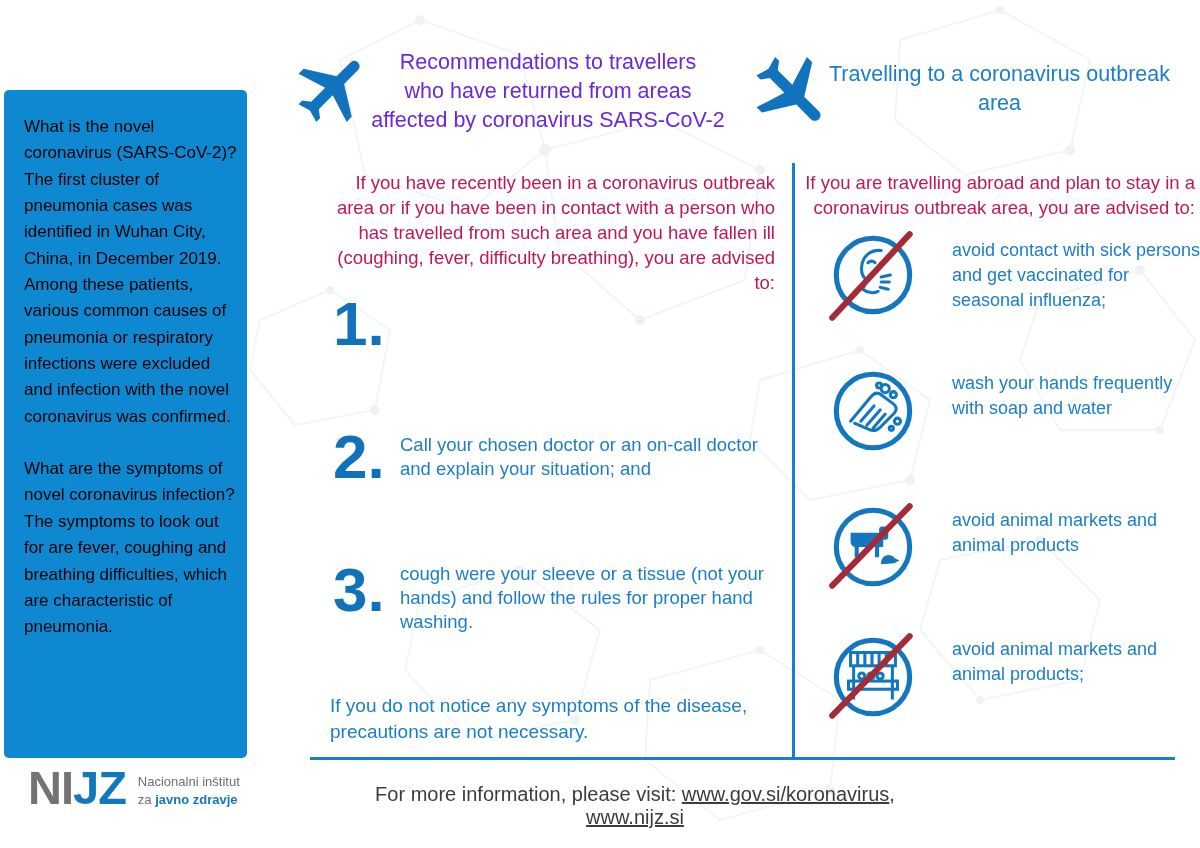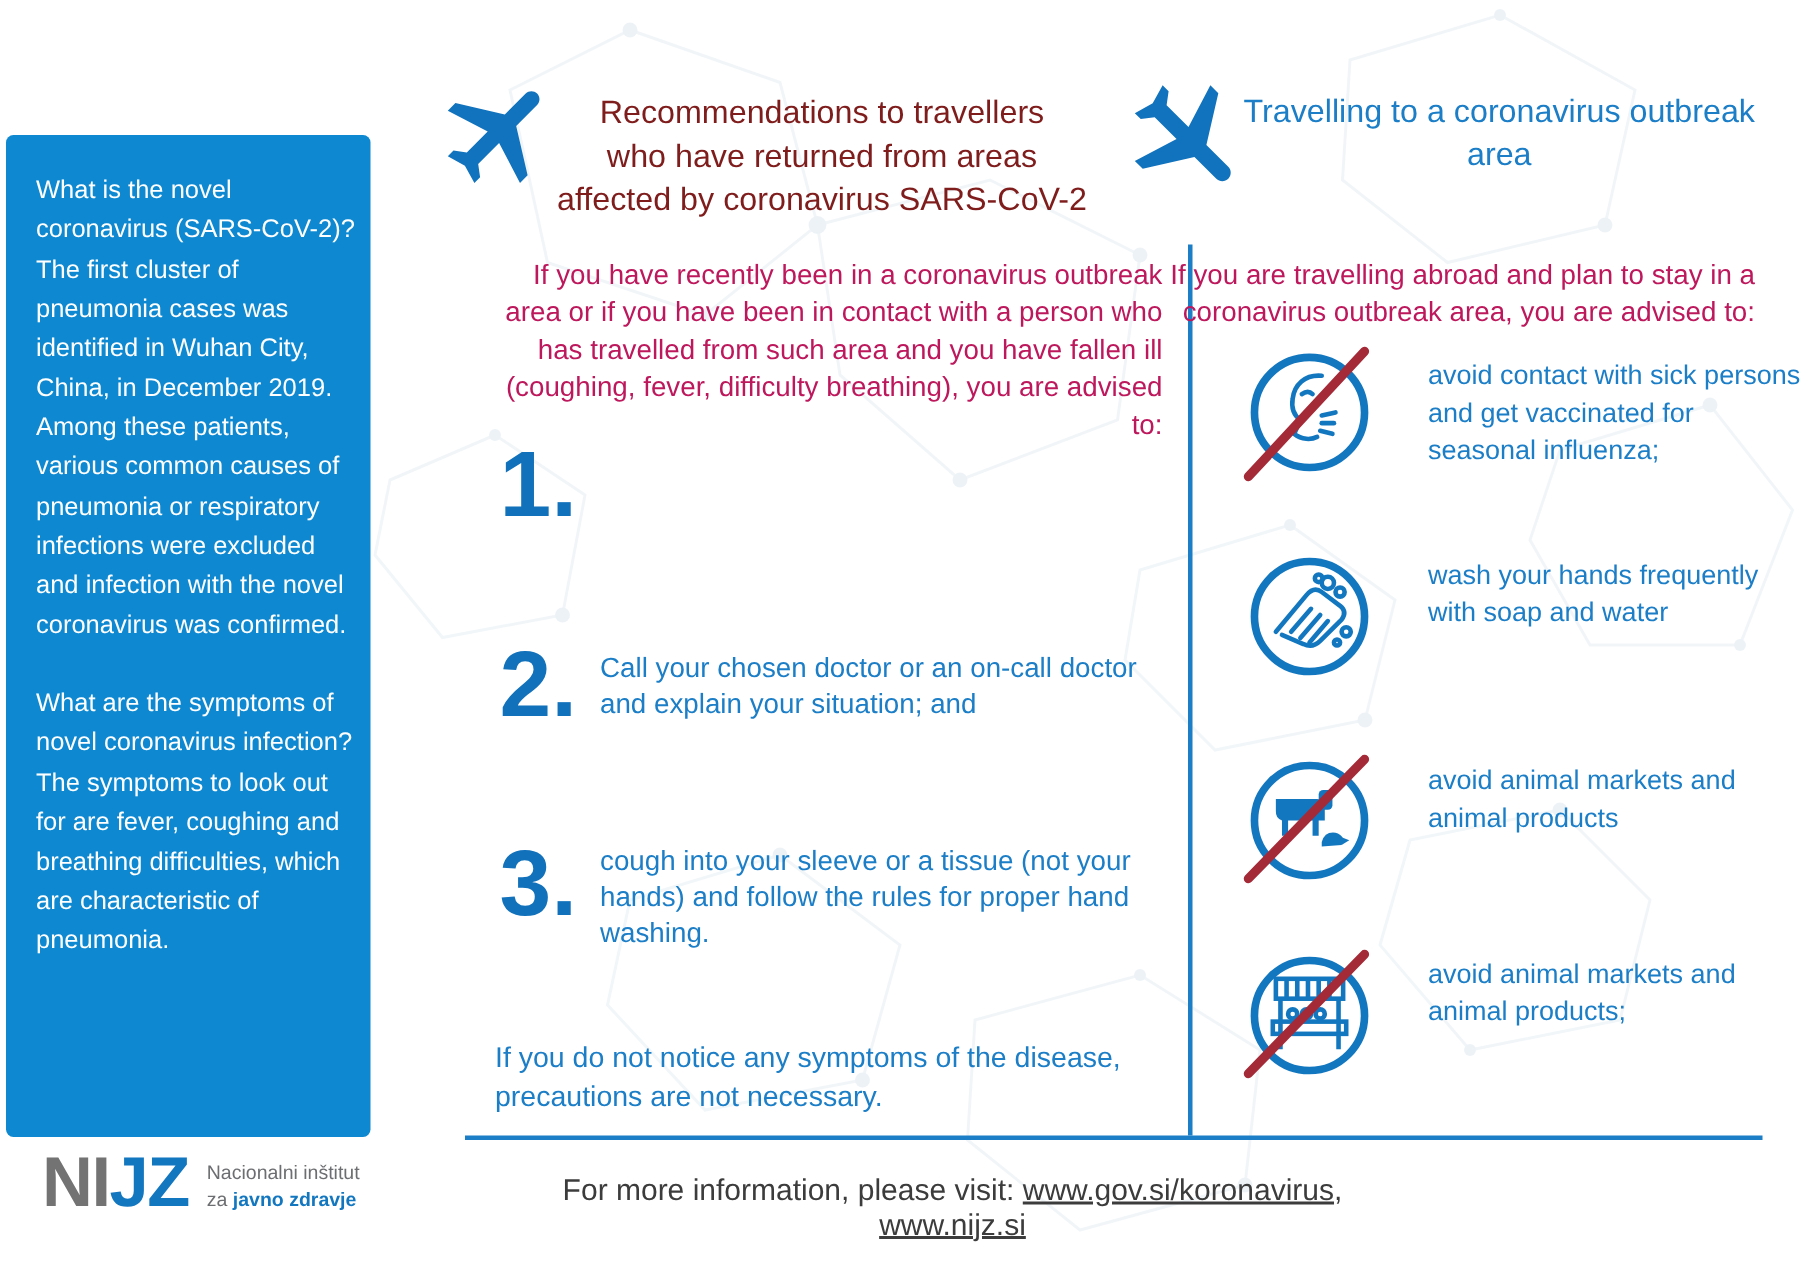--- a/index.html
+++ b/index.html
@@ -8,27 +8,27 @@
     background:#ffffff;
     font-family:"Liberation Sans",sans-serif;
   }
   #bg{position:absolute;left:0;top:0;z-index:0;}
   .layer{position:absolute;left:0;top:0;width:1200px;height:848px;z-index:1;}
 
   
   .panel{
     position:absolute;left:4px;top:90px;width:243px;height:668px;
     background:#0e89d1;border-radius:5px;box-sizing:border-box;
-    padding:24px 8px 20px 20px;color:#ffffff;
+    padding:24px 8px 20px 20px;color:#000000;
     font-size:17px;line-height:1.55;
   }
   .panel .gap{height:26px;}
   .mid-title{
-    position:absolute;left:348px;top:61px;width:400px;
-    text-align:center;font-size:21.5px;line-height:1.36;color:#7f1d1d;
+    position:absolute;left:348px;top:48px;width:400px;
+    text-align:center;font-size:21.5px;line-height:1.36;color:#6d28d9;
   }
   .right-title{
     position:absolute;left:812px;top:60px;width:375px;
     text-align:center;font-size:21.5px;line-height:1.36;color:#1b7ec7;
   }
   .intro{
     position:absolute;color:#be185d;font-size:18.5px;line-height:1.35;text-align:right;
   }
   .num{
     position:absolute;color:#1171bb;font-size:62px;font-weight:600;line-height:1;
@@ -128,38 +128,38 @@
   </div>
 
   <div class="intro" style="left:330px;top:171px;width:445px;">If you have recently been in a coronavirus outbreak area or if you have been in contact with a person who has travelled from such area and you have fallen ill (coughing, fever, difficulty breathing), you are advised to:</div>
 
   <div class="num" style="left:333px;top:293px;">1.</div>
 
   <div class="num" style="left:333px;top:426px;">2.</div>
   <div class="step-text" style="left:400px;top:433px;">Call your chosen doctor or an on-call doctor and explain your situation; and</div>
 
   <div class="num" style="left:333px;top:559px;">3.</div>
-  <div class="step-text" style="left:400px;top:562px;">cough into your sleeve or a tissue (not your hands) and follow the rules for proper hand washing.</div>
+  <div class="step-text" style="left:400px;top:562px;">cough were your sleeve or a tissue (not your hands) and follow the rules for proper hand washing.</div>
 
   <div class="note">If you do not notice any symptoms of the disease, precautions are not necessary.</div>
 
   <div class="divider-v"></div>
   <div class="divider-h"></div>
 
   <svg class="plane" style="left:746px;top:49px;" width="90" height="90" viewBox="0 0 24 24">
     <g transform="rotate(135 12 12)">
       <path fill="#1173bd" d="M21 16v-2l-8-5V3.5C13 2.67 12.33 2 11.5 2S10 2.67 10 3.5V9l-8 5v2l8-2.5V19l-2 1.5V22l3.5-1 3.5 1v-1.5L13 19v-5.5l8 2.5z"></path>
     </g>
   </svg>
   <div class="right-title">
     <div>Travelling to a coronavirus outbreak</div>
     <div>area</div>
   </div>
 
-  <div class="intro" style="left:778px;top:171px;width:392px;">If you are travelling abroad and plan to stay in a coronavirus outbreak area, you are advised to:</div>
+  <div class="intro" style="left:803px;top:171px;width:392px;">If you are travelling abroad and plan to stay in a coronavirus outbreak area, you are advised to:</div>
 
   <div class="ricon" style="top:224px;">
     <svg width="106" height="106" viewBox="0 0 104 104">
       <circle cx="52" cy="50" r="36" fill="#ffffff" stroke="#1377c0" stroke-width="5"></circle>
       <g stroke="#1377c0" stroke-width="3" fill="none" stroke-linecap="round">
         <path d="M60 26 c-11 -1 -18 6 -19 15 c-1 6 1 11 5 14 l-4 9 c5 4 11 4 15 2"></path>
         <path d="M47 38 q4 -3 7 0"></path>
         <line x1="60" y1="52" x2="69" y2="50"></line>
         <line x1="60" y1="57" x2="68" y2="57"></line>
         <line x1="59" y1="62" x2="67" y2="64"></line>

